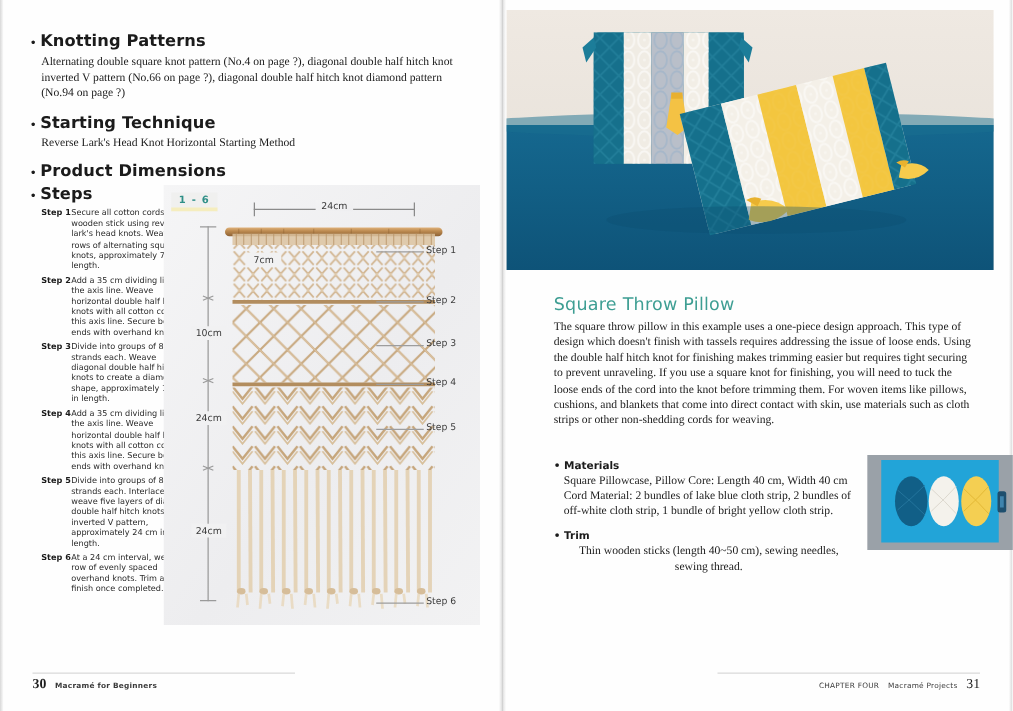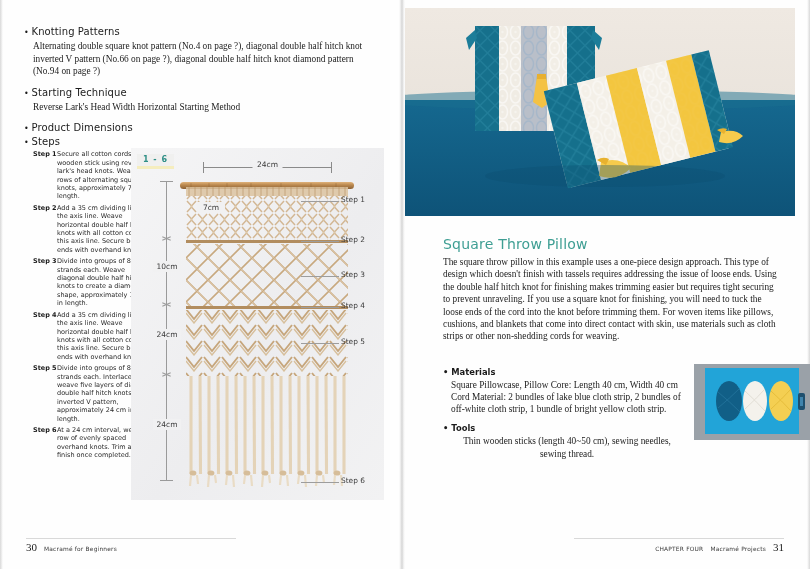--- a/index.html
+++ b/index.html
@@ -24,21 +24,21 @@
 
   .page{position:absolute;top:0;height:569px;width:405px;}
   .page-left{left:0;}
   .page-right{left:405px;}
 
   
   .left-body{position:absolute;left:24px;top:26px;width:350px;}
 
   .bullet-head{
     font-family:"DejaVu Sans", sans-serif;
-    font-size:10px;font-weight:400;letter-spacing:.1px;
+    font-size:13px;font-weight:700;letter-spacing:.1px;
     color:#1b1b1b;margin:0 0 3px 0;
   }
   .bullet-head::before{content:"• ";font-size:8px;}
   .body-par{
     font-family:"Liberation Serif", serif;
     font-size:9.3px;line-height:12.6px;color:#1b1b1b;
     margin:0 0 9px 9px;
   }
 
   
@@ -127,21 +127,21 @@
     font-family:"Liberation Serif", serif;
     font-size:9.3px;line-height:12.2px;color:#1b1b1b;margin:0 0 8px 8px;
   }
   .photo-mat{
     position:absolute;left:251px;top:128px;width:123px;height:76px;overflow:hidden;
     background:#8d949c;
   }
 
   
   .footer{position:absolute;bottom:16px;display:flex;align-items:baseline;gap:7px;}
-  .footer-left{left:26px;}
+  .footer-left{left:26px;font-weight:bold;}
   .footer-right{right:26px;}
   .pg-num{font-family:"Liberation Serif", serif;font-size:11px;color:#1b1b1b;}
   .pg-txt{font-family:"DejaVu Sans", sans-serif;font-size:5.9px;color:#3a3a3a;letter-spacing:.2px;}
   .foot-rule{position:absolute;bottom:30px;height:1px;background:#d9d9d9;}
 </style>
 </head>
 <body>
 
 <div class="spread">
 
@@ -152,21 +152,21 @@
 
     <div class="left-body">
 
       <div>
         <p class="bullet-head">Knotting Patterns</p>
         <p class="body-par">Alternating double square knot pattern (No.4 on page ?), diagonal double half hitch knot inverted V pattern (No.66 on page ?), diagonal double half hitch knot diamond pattern (No.94 on page ?)</p>
       </div>
 
       <div>
         <p class="bullet-head">Starting Technique</p>
-        <p class="body-par">Reverse Lark's Head Width Horizontal Starting Method</p>
+        <p class="body-par">Reverse Lark's Head Knot Horizontal Starting Method</p>
       </div>
 
       <div>
         <p class="bullet-head">Product Dimensions</p>
       </div>
 
       <p class="bullet-head">Steps</p>
 
       <div class="steps-wrap">
         <div class="step-row">
@@ -466,21 +466,21 @@
     </svg>
 
     <div class="right-body">
       <h2 class="sec-title">Square Throw Pillow</h2>
       <p class="r-par">The square throw pillow in this example uses a one-piece design approach. This type of design which doesn't finish with tassels requires addressing the issue of loose ends. Using the double half hitch knot for finishing makes trimming easier but requires tight securing to prevent unraveling. If you use a square knot for finishing, you will need to tuck the loose ends of the cord into the knot before trimming them. For woven items like pillows, cushions, and blankets that come into direct contact with skin, use materials such as cloth strips or other non-shedding cords for weaving.</p>
 
       <p class="r-head">Materials</p>
       <p class="r-sub" style="white-space:pre-line;width:232px;">Square Pillowcase, Pillow Core: Length 40 cm, Width 40 cm
 Cord Material:  2 bundles of lake blue cloth strip, 2 bundles of off-white cloth strip, 1 bundle of bright yellow cloth strip.</p>
 
-      <p class="r-head">Tools</p>
+      <p class="r-head">Trim</p>
       <p class="r-sub" style="width:232px;text-align:center;">Thin wooden sticks (length 40~50 cm), sewing needles, sewing thread.</p>
 
 
       <svg class="photo-mat" width="123" height="76" viewBox="0 0 123 76">
         <rect x="0" y="0" width="123" height="76" fill="#9aa1a8"></rect>
         <rect x="11" y="4" width="94" height="66" fill="#22a4d8"></rect>
         <ellipse cx="35" cy="37" rx="13" ry="20" fill="#115f87"></ellipse>
         <g stroke="#2a7ba3" stroke-width="0.8" opacity="0.8">
           <path d="M24 28 q12 10 22 20" fill="none"></path>
           <path d="M24 44 q12 -10 22 -20" fill="none"></path>

